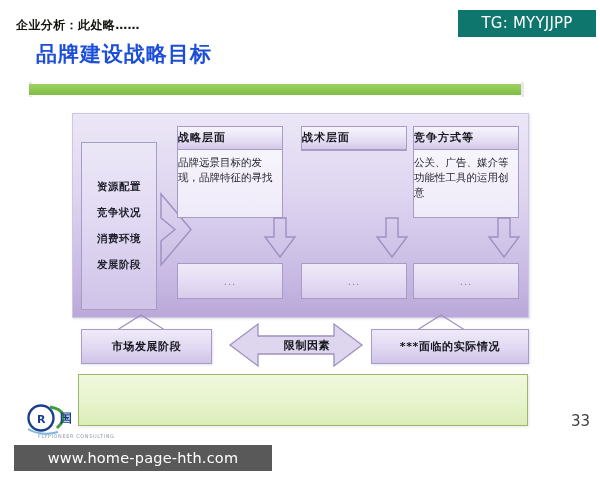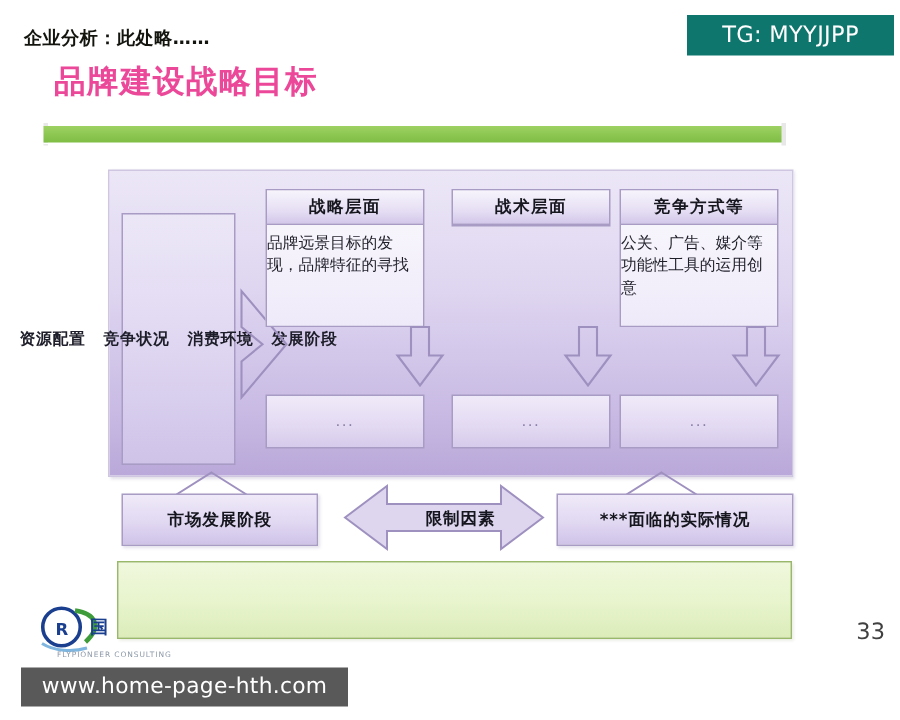--- a/index.html
+++ b/index.html
@@ -26,38 +26,38 @@
     color: #ffffff;
     font-size: 15px;
     line-height: 27px;
     text-align: center;
     letter-spacing: 0.2px;
   }
   .url-badge {
     position: absolute;
     left: 14px;
     top: 445px;
-    width: 218px;
+    width: 258px;
     height: 26px;
     background: #595959;
     color: #ffffff;
     font-size: 14.5px;
     line-height: 26px;
     text-align: center;
     letter-spacing: 0.2px;
   }
 
   
   .slide-title {
     position: absolute;
     left: 36px;
     top: 40px;
     font-size: 21px;
     font-weight: bold;
-    color: #ec4899;
+    color: #1d4ed8;
     letter-spacing: 1px;
   }
   .title-rule {
     position: absolute;
     left: 29px;
     top: 84px;
     width: 495px;
     height: 11px;
     background: linear-gradient(180deg, #9ed163 0%, #8cc751 55%, #7fbd45 100%);
     box-shadow: 0 1px 0 #ffffff;
@@ -106,20 +106,21 @@
   
   .factors-box {
     position: absolute;
     left: 8px;
     top: 28px;
     width: 74px;
     height: 166px;
     background: linear-gradient(180deg, #ece7f7 0%, #e2daf3 45%, #cfc3e8 100%);
     border: 1px solid #a89cc4;
     display: flex;
+    flex-direction: column;
     justify-content: center;
     align-items: center;
     gap: 12px;
   }
   .factor {
     font-size: 10.5px;
     font-weight: bold;
     color: #1e1e2a;
     letter-spacing: 0.5px;
     white-space: nowrap;
@@ -142,21 +143,21 @@
     background: #f2eefa;
     border: 1px solid #a89cc4;
   }
   .card-1 { left: 104px; }
   .card-2 { left: 228px; }
   .card-3 { left: 340px; }
 
   .card-head {
     height: 22px;
     line-height: 22px;
-    text-align: center;
+    text-align: left;
     font-size: 11px;
     font-weight: bold;
     color: #17171f;
     letter-spacing: 1px;
     background: linear-gradient(180deg, #f7f4fc 0%, #e6dff4 60%, #d3c8ea 100%);
     border-bottom: 1px solid #a89cc4;
   }
   .card-body {
     height: 62px;
     padding: 5px 6px 0 0;

